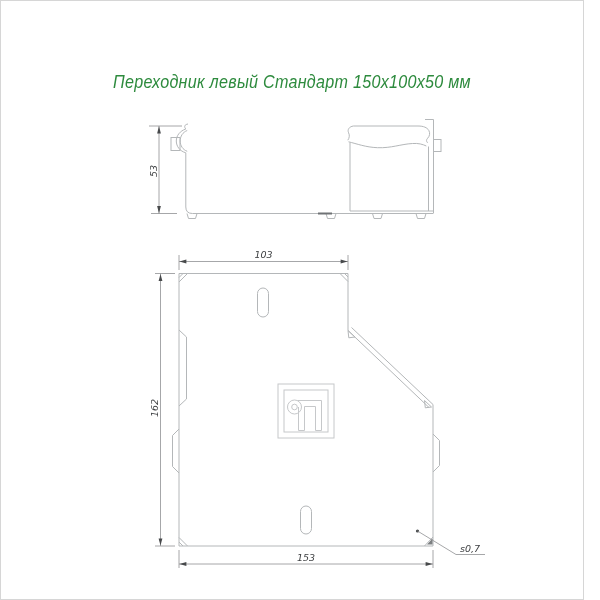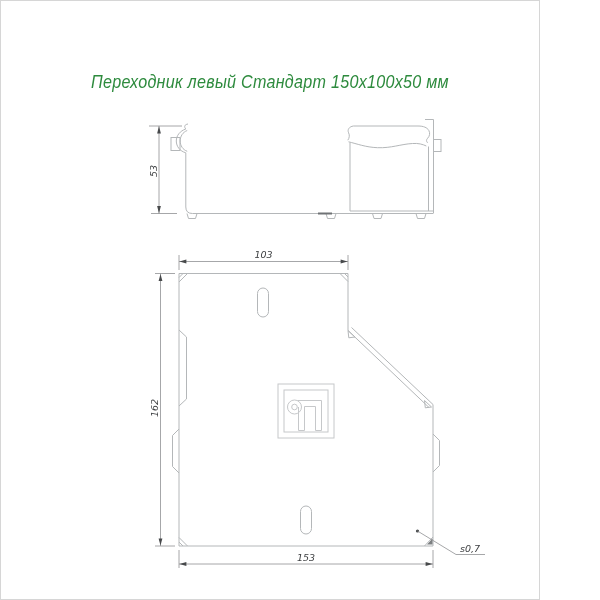--- a/index.html
+++ b/index.html
@@ -1,18 +1,18 @@
 <!DOCTYPE html>
 <html style="--c-title: #2e8b3e; --c-part_line: #b4b7b9; --c-dim_line: #8f9193; --c-dim_text: #3d3f41; --c-arrow: #47494b; --c-accent_dark: #6f7275; --c-background: #ffffff; --c-border: #d6d6d6;"><head>
 <meta charset="utf-8">
 <style>
   html,body{margin:0;padding:0;background:#fff;}
   .page{
     position:relative;
-    width:540px;height:600px;
+    width:584px;height:600px;
     box-sizing:border-box;
     background:var(--c-background,#fff);
     border:1px solid var(--c-border,#d6d6d6);
     overflow:hidden;
     font-family:"Liberation Sans",sans-serif;
   }
   .title{
     position:absolute;top:70px;left:0;right:0;
     text-align:center;
     font-family:"Liberation Sans",sans-serif;

